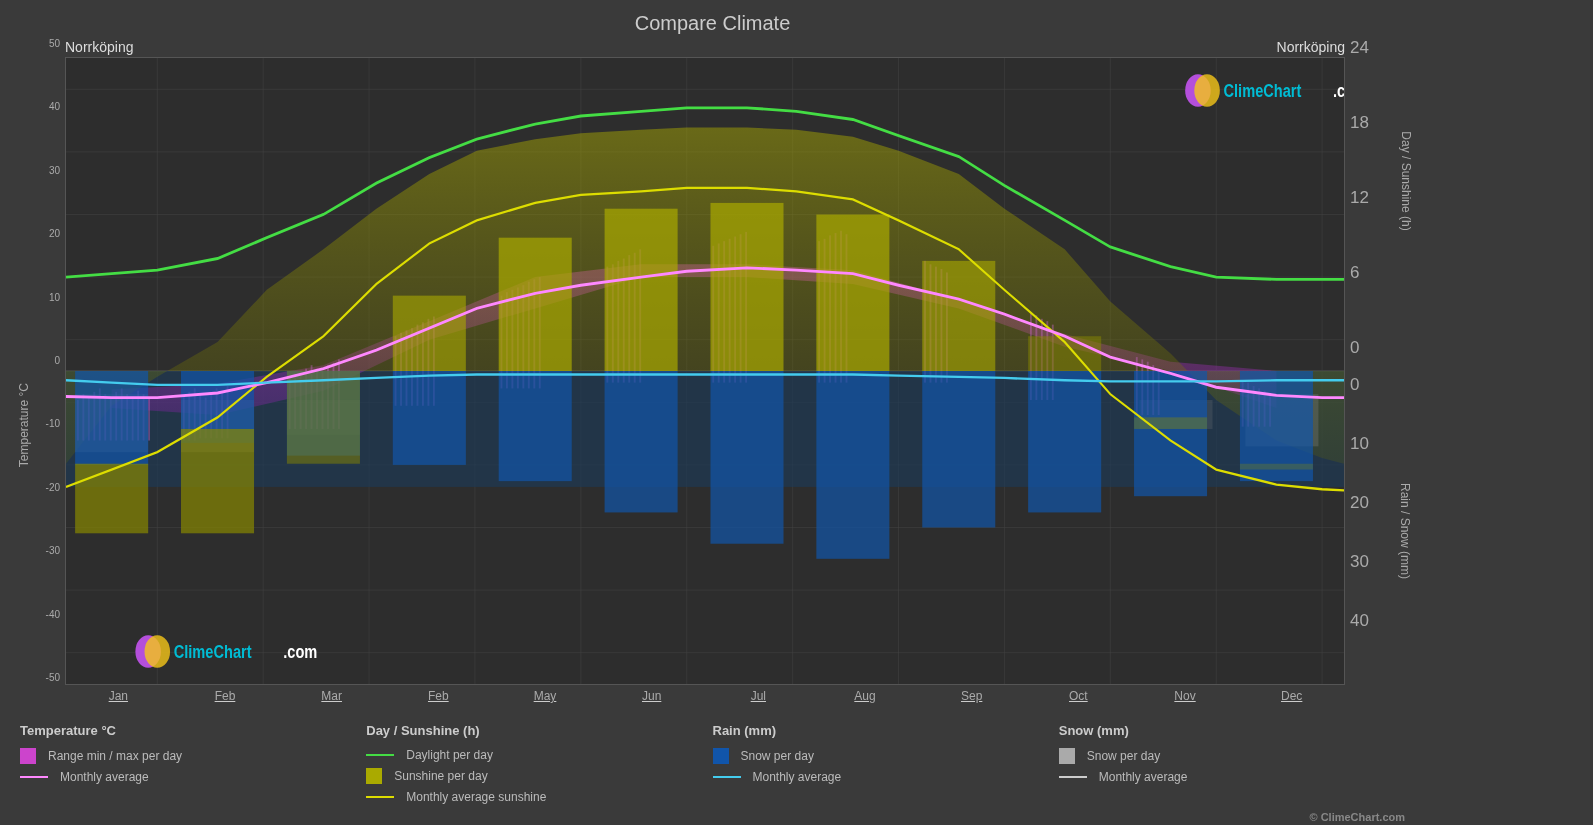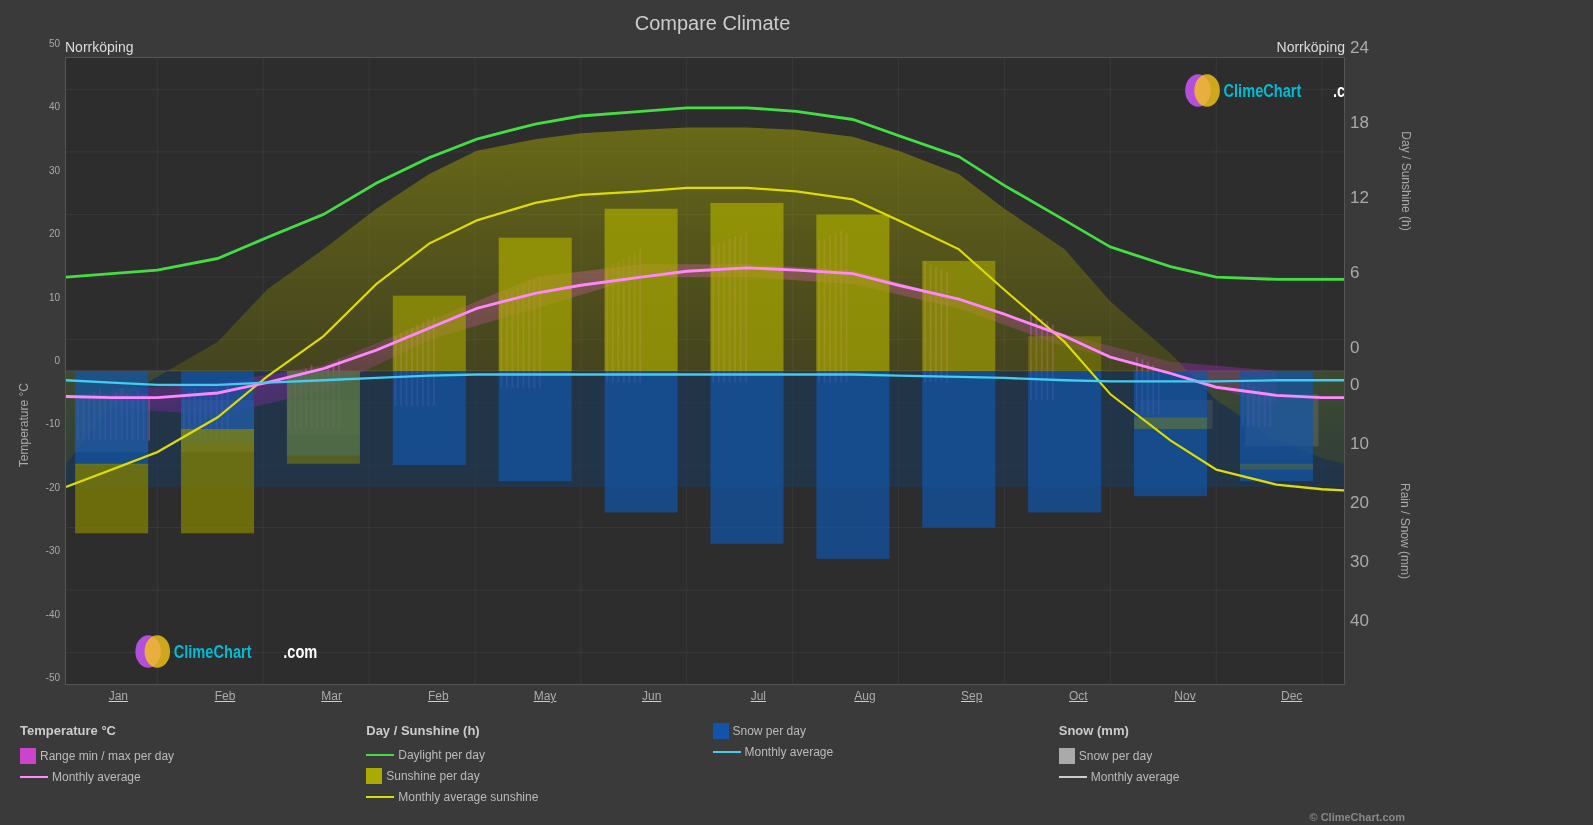--- a/index.html
+++ b/index.html
@@ -119,21 +119,21 @@
     }
     .legend-title {
       font-size: 13px;
       color: #ccc;
       margin-bottom: 4px;
       font-weight: bold;
     }
     .legend-item {
       display: flex;
       align-items: center;
-      gap: 4px;
+      gap: 12px;
       font-size: 12px;
       color: #bbb;
     }
     .legend-swatch {
       width: 18px;
       height: 12px;
       display: inline-block;
       flex-shrink: 0;
     }
     .legend-line {
@@ -464,20 +464,21 @@
         <span class="legend-swatch" style="background:#aaaa00; height:16px; width:16px;"></span>
         <span>Sunshine per day</span>
       </div>
       <div class="legend-item">
         <span class="legend-line" style="background:#dddd00; height:2px; width:28px;"></span>
         <span>Monthly average sunshine</span>
       </div>
     </div>
 
     <div class="legend-section">
+      <div class="legend-title">Rain (mm)</div>
       <div class="legend-item">
         <span class="legend-swatch" style="background:#1155aa; height:16px; width:16px;"></span>
         <span>Snow per day</span>
       </div>
       <div class="legend-item">
         <span class="legend-line" style="background:#44ccee; height:2px; width:28px;"></span>
         <span>Monthly average</span>
       </div>
     </div>
 

